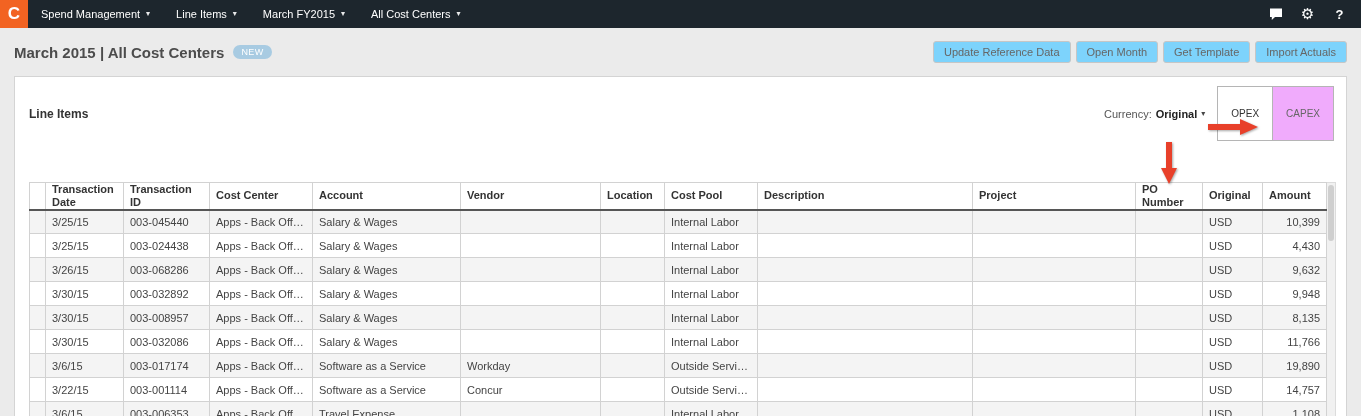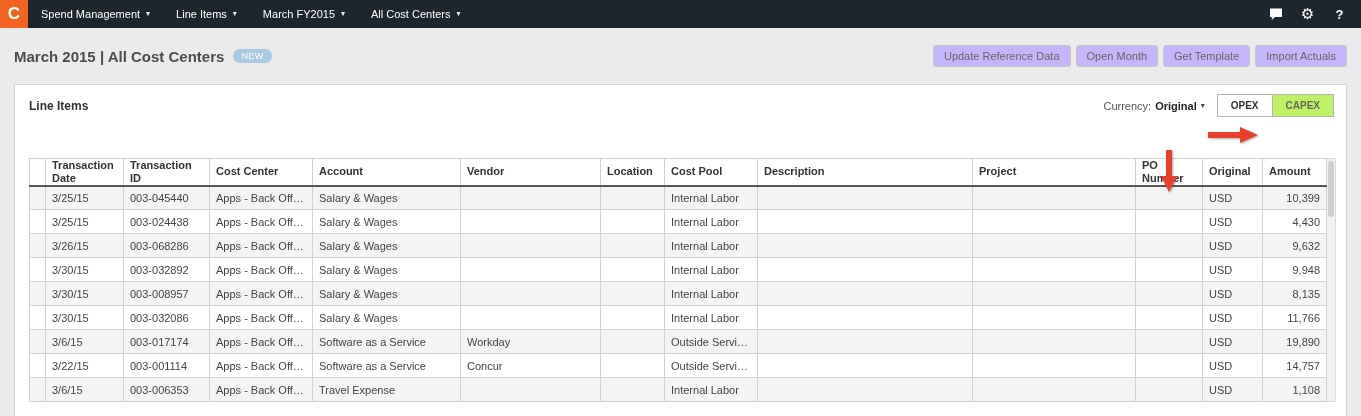--- a/index.html
+++ b/index.html
@@ -18,40 +18,40 @@
         font-weight:bold;font-size:17px;color:#fff;cursor:pointer;flex:0 0 auto;}
   .menus{display:flex;align-items:center;height:40px;}
   .menu{display:flex;align-items:center;gap:6px;padding:0 13px;font-size:11px;cursor:pointer;height:28px;white-space:nowrap;}
   .caret{font-size:8px;opacity:.9;line-height:1;}
   .top-icons{margin-left:auto;display:flex;align-items:center;gap:17px;padding-right:14px;}
   .ticon{min-width:15px;text-align:center;font-size:13px;cursor:pointer;display:inline-flex;align-items:center;justify-content:center;color:#fff;}
   .ticon.gear{font-size:15px;}
   .ticon.help{font-weight:bold;}
 
   
-  .page-header{height:56px;display:flex;align-items:center;padding:0 14px;background:#ebebeb;}
+  .page-header{height:48px;display:flex;align-items:center;padding:0 14px;background:#ebebeb;}
   .title-wrap{display:flex;align-items:center;gap:9px;}
   h1{font-size:15px;color:#4c4c4c;font-weight:bold;white-space:nowrap;}
   .badge{background:var(--badge-blue);color:#fff;font-size:9px;font-weight:normal;padding:2px 8px;border-radius:9px;letter-spacing:.4px;}
   .actions{margin-left:auto;display:flex;gap:5px;}
-  .btn{background:#c4b5fd;border:1px solid #c6c6c6;border-radius:3px;color:#666;font-size:11px;padding:4px 10px;
+  .btn{background:#7dd3fc;border:1px solid #c6c6c6;border-radius:3px;color:#666;font-size:11px;padding:4px 10px;
        font-family:inherit;cursor:pointer;white-space:nowrap;}
 
   
   .panel{position:relative;margin:0 14px;background:#fff;border:1px solid #d4d4d4;height:347px;overflow:hidden;}
   .panel-header{display:flex;align-items:center;padding:9px 12px 0 14px;}
   h2{font-size:12px;color:#333;font-weight:bold;}
   .panel-controls{margin-left:auto;display:flex;}
   .currency-select{font-size:11px;color:#555;display:flex;align-items:center;gap:4px;margin-right:12px;cursor:pointer;}
   .currency-select .val{color:#222;font-weight:bold;}
   .currency-select .caret{color:#333;}
   .tabs{display:flex;}
-  .tab{font-size:10px;font-weight:bold;padding:5px 13px;border:1px solid #b5b5b5;cursor:pointer;}
+  .tab{font-size:10px;font-weight:normal;padding:21px 13px;border:1px solid #b5b5b5;cursor:pointer;}
   .tab.active{background:#fff;color:#333;position:relative;z-index:2;}
-  .tab.inactive{background:#bef264;color:#666;margin-left:-1px;}
+  .tab.inactive{background:#f0abfc;color:#666;margin-left:-1px;}
   .add-col-row{display:flex;justify-content:flex-end;padding:11px 12px 0 0;}
 
   
   .table-wrap{display:flex;align-items:stretch;margin:41px 0 0 14px;}
   table{border-collapse:collapse;table-layout:fixed;width:1297px;font-size:11px;color:#444;background:#fff;}
   th,td{border:1px solid #d2d2d2;padding:0 6px;overflow:hidden;white-space:nowrap;text-overflow:ellipsis;}
   td{height:24px;}
   th{height:27px;text-align:left;font-weight:bold;color:#333;white-space:normal;line-height:1.15;
      vertical-align:middle;border-bottom:2px solid #565656;background:#fff;}
   tbody tr.odd{background:#f4f4f4;}

